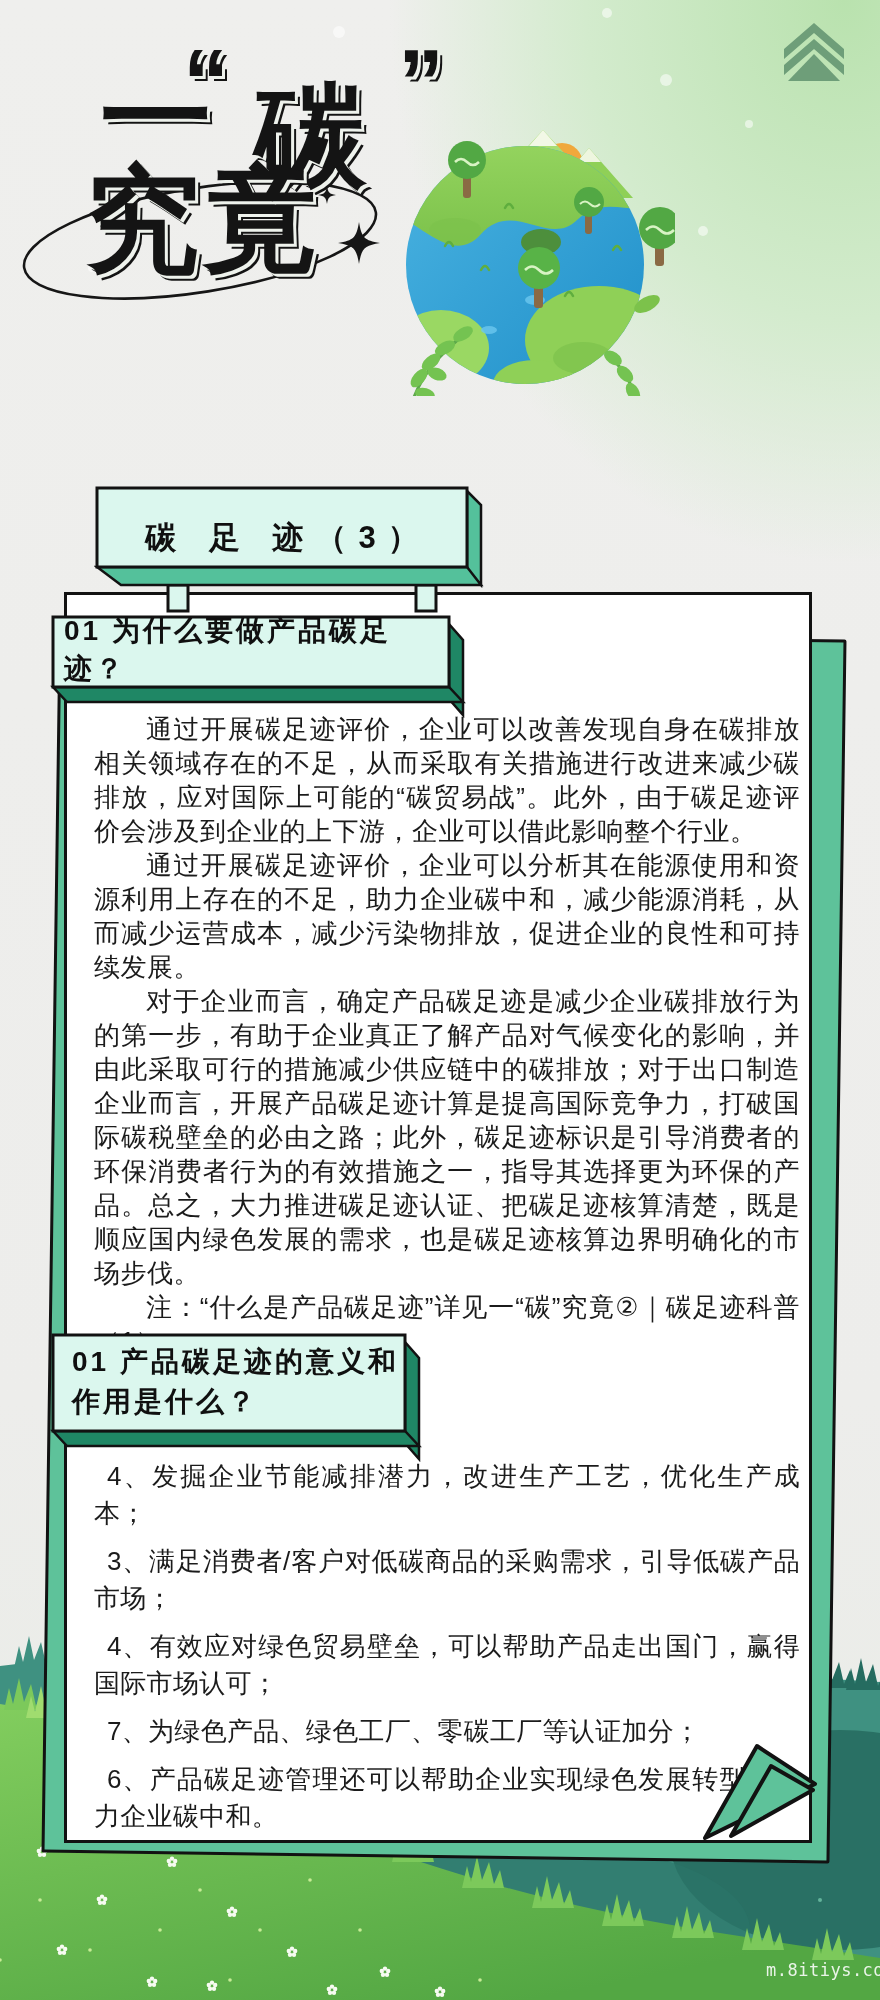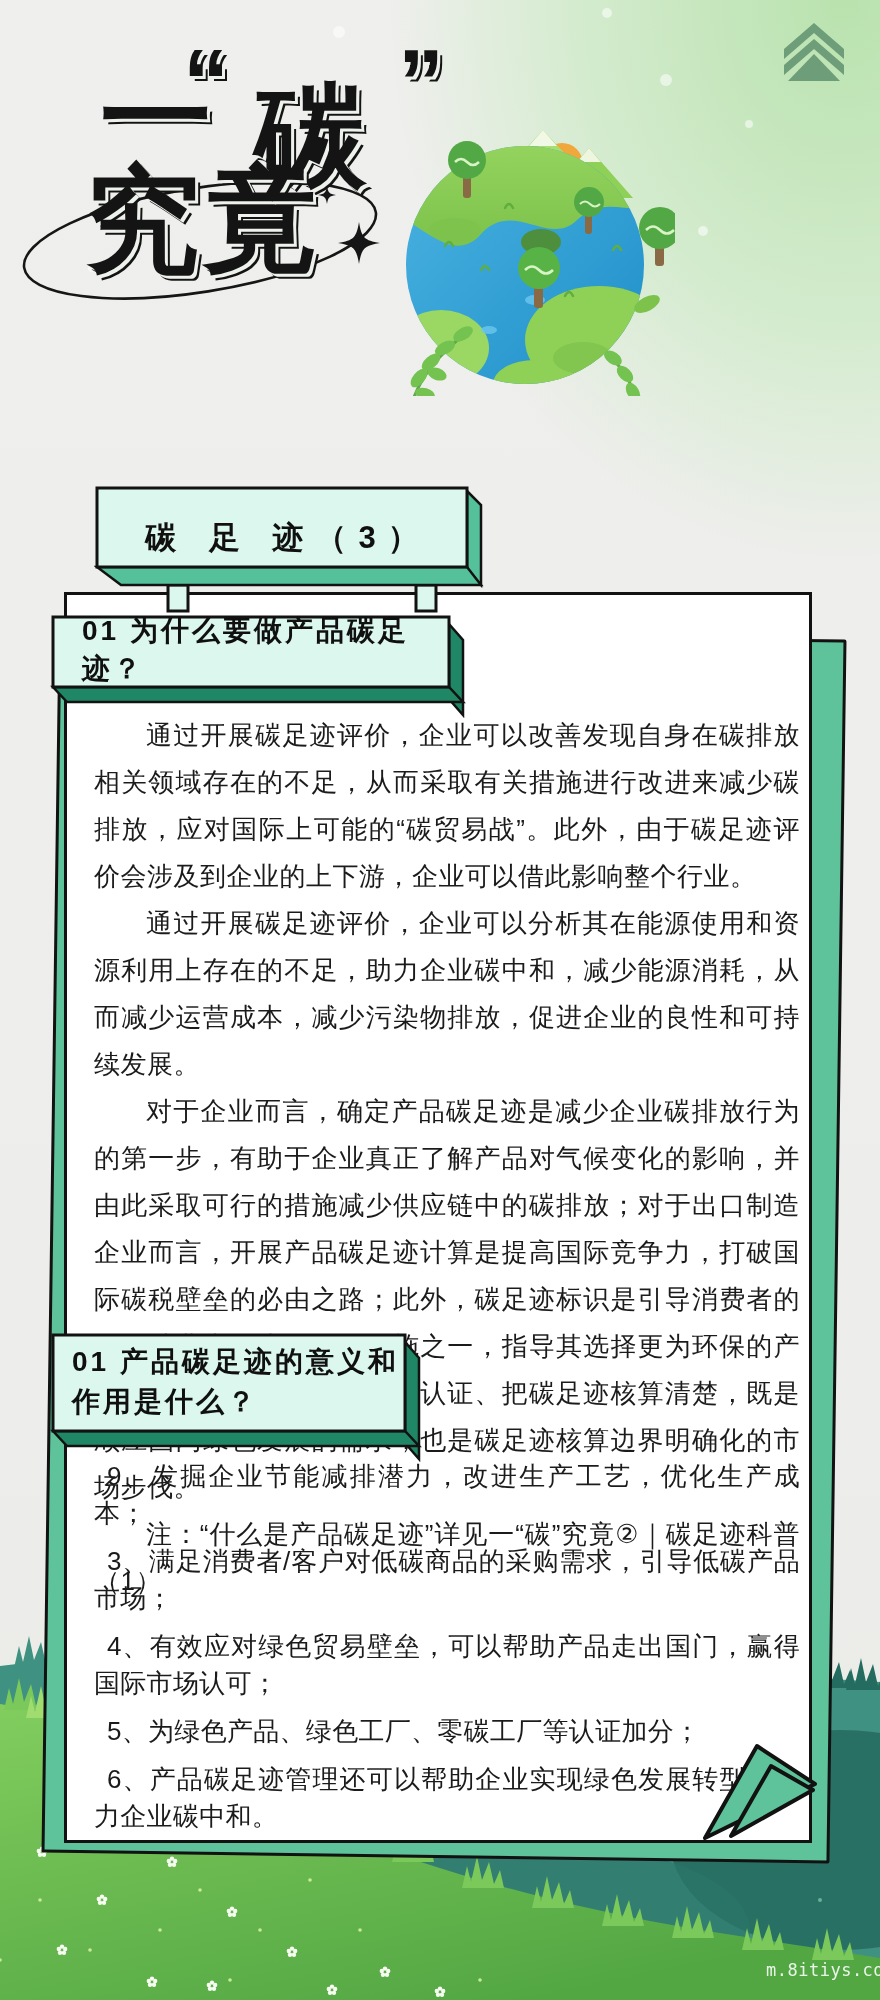--- a/index.html
+++ b/index.html
@@ -21,35 +21,35 @@
   .swoosh{z-index:5;}
   
   .banner-text{
     position:absolute;left:97px;top:488px;width:370px;height:100px;z-index:6;
     display:flex;align-items:center;justify-content:center;
     font-size:31px;font-weight:800;letter-spacing:12px;color:#101010;text-indent:12px;
   }
   .hdr-text{
     position:absolute;z-index:6;font-weight:800;color:#101010;letter-spacing:3px;
   }
-  .hdr1{left:82px;top:617px;width:360px;height:66px;display:flex;align-items:center;font-size:28px;}
+  .hdr1{left:64px;top:617px;width:360px;height:66px;display:flex;align-items:center;font-size:28px;}
   .hdr2{left:72px;top:1342px;width:330px;font-size:28px;line-height:40px;}
   
   .green-card{
     position:absolute;left:50px;top:634px;width:788px;height:1224px;z-index:2;
     background:#5ec29a;border:3px solid #121212;box-sizing:border-box;
     transform:rotate(.8deg);border-radius:2px;
   }
   .white-card{
     position:absolute;left:64px;top:592px;width:748px;height:1251px;z-index:3;
     background:#ffffff;border:3px solid #121212;box-sizing:border-box;
   }
   .body-copy{position:absolute;left:94px;top:712px;width:706px;z-index:4;}
   .body-copy p{
-    margin:0;font-size:26px;line-height:47px;text-align:justify;
+    margin:0;font-size:26px;line-height:34px;text-align:justify;
     text-indent:2em;letter-spacing:.5px;color:#1b1b1b;
   }
   .benefit-list{position:absolute;left:94px;top:1458px;width:706px;z-index:4;}
   .benefit-list div{
     font-size:26px;line-height:37px;margin-bottom:11px;text-align:justify;
     text-indent:.5em;letter-spacing:.3px;color:#1b1b1b;
   }
   .watermark{
     position:absolute;left:766px;top:1960px;z-index:7;
     font-family:"DejaVu Sans Mono","Liberation Mono",monospace;
@@ -311,24 +311,24 @@
     <polygon points="355,10 369,26 369,127 355,111" fill="#1f8765" stroke="#121212" stroke-width="2.5"></polygon>
     <polygon points="3,99 355,99 369,114 17,114" fill="#1f8765" stroke="#121212" stroke-width="2.5"></polygon>
     <rect x="3" y="3" width="352" height="96" fill="#dbf7ee" stroke="#121212" stroke-width="3"></rect>
   </svg>
   <div class="hdr-text hdr2">
     <div>01 产品碳足迹的意义和</div>
     <div>作用是什么？</div>
   </div>
 
   <div class="benefit-list">
-    <div>9、发掘企业节能减排潜力，改进生产工艺，优化生产成本；</div>
+    <div>4、发掘企业节能减排潜力，改进生产工艺，优化生产成本；</div>
     <div>3、满足消费者/客户对低碳商品的采购需求，引导低碳产品市场；</div>
     <div>4、有效应对绿色贸易壁垒，可以帮助产品走出国门，赢得国际市场认可；</div>
-    <div>5、为绿色产品、绿色工厂、零碳工厂等认证加分；</div>
+    <div>7、为绿色产品、绿色工厂、零碳工厂等认证加分；</div>
     <div>6、产品碳足迹管理还可以帮助企业实现绿色发展转型，助力企业碳中和。</div>
   </div>
 
   <svg class="abs" style="left:695px;top:1738px;z-index:4;" width="130" height="110" viewBox="0 0 130 110">
     <polygon points="62,8 120,46 10,100" fill="#5ec29a" stroke="#121212" stroke-width="4" stroke-linejoin="round"></polygon>
     <polygon points="76,28 118,52 36,98" fill="#5ec29a" stroke="#121212" stroke-width="4" stroke-linejoin="round"></polygon>
   </svg>
 
   <div class="watermark">m.8itiys.com</div>
 

